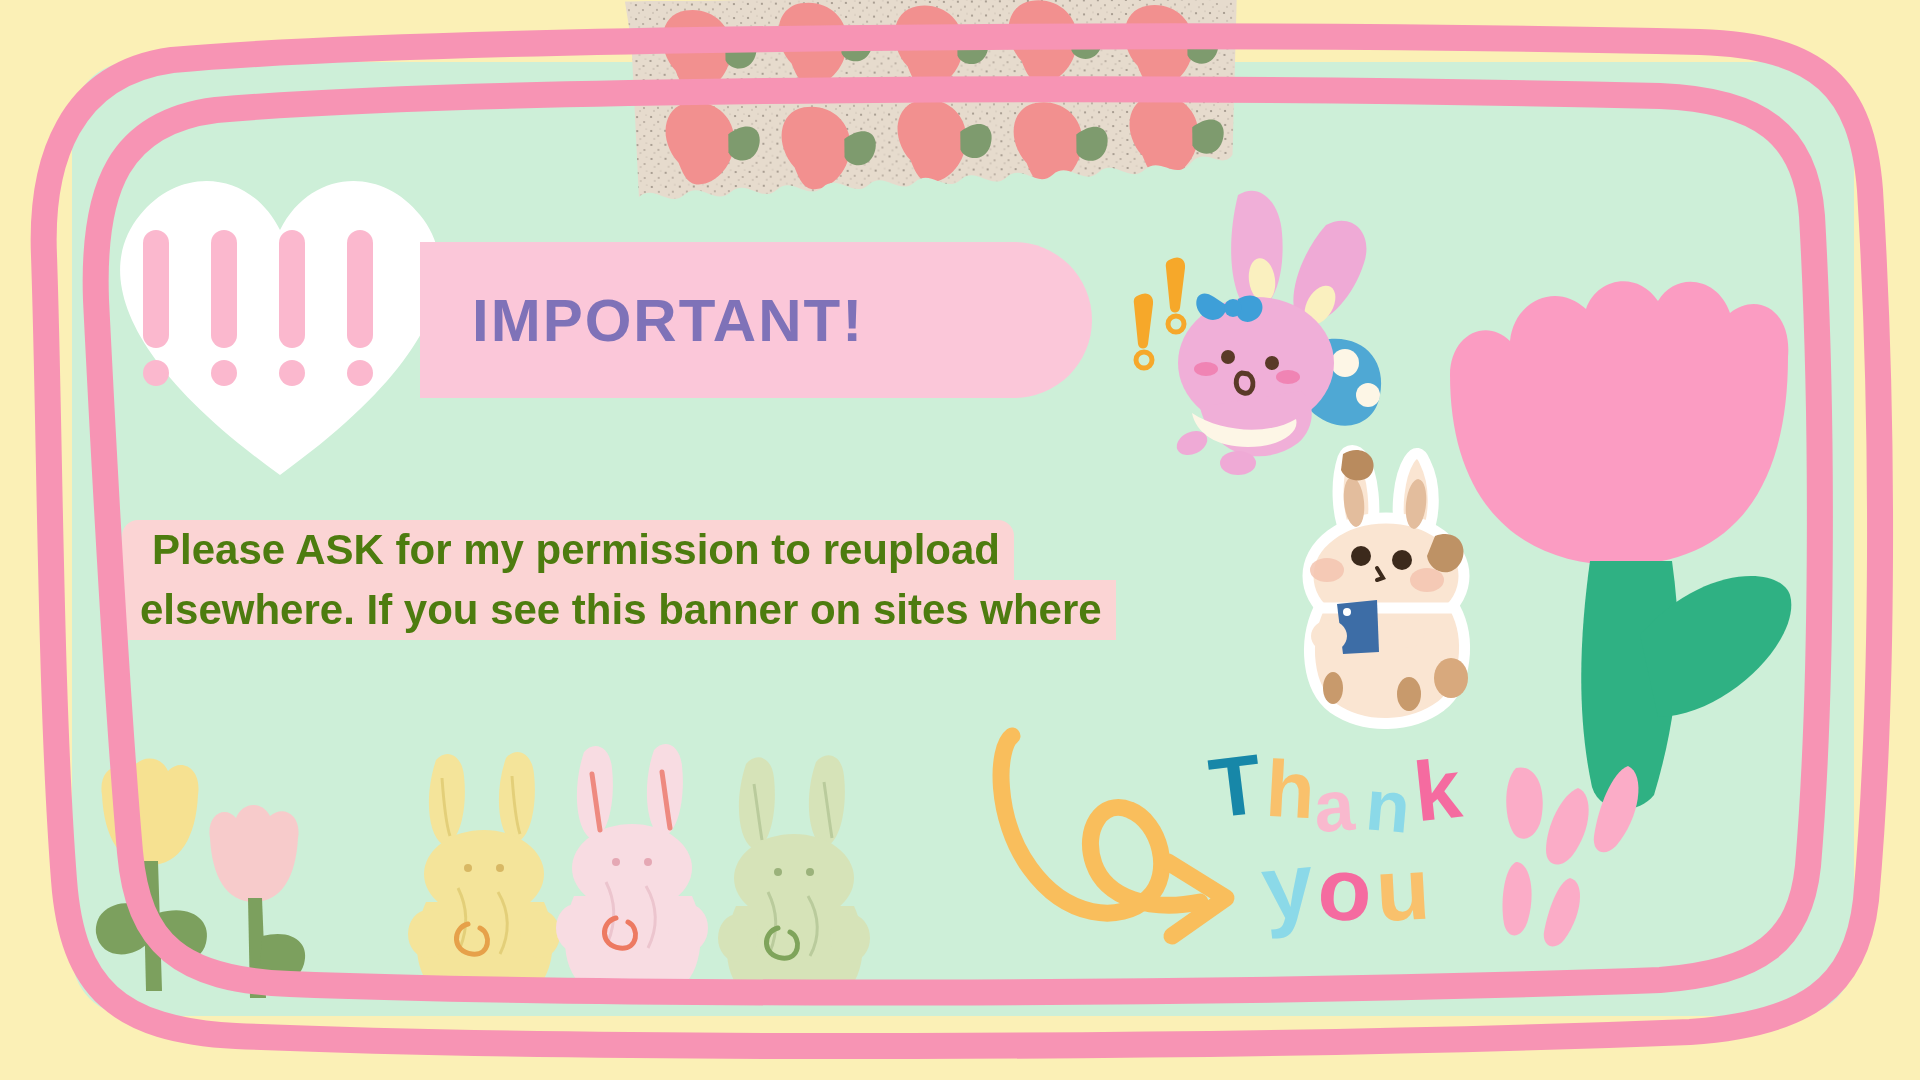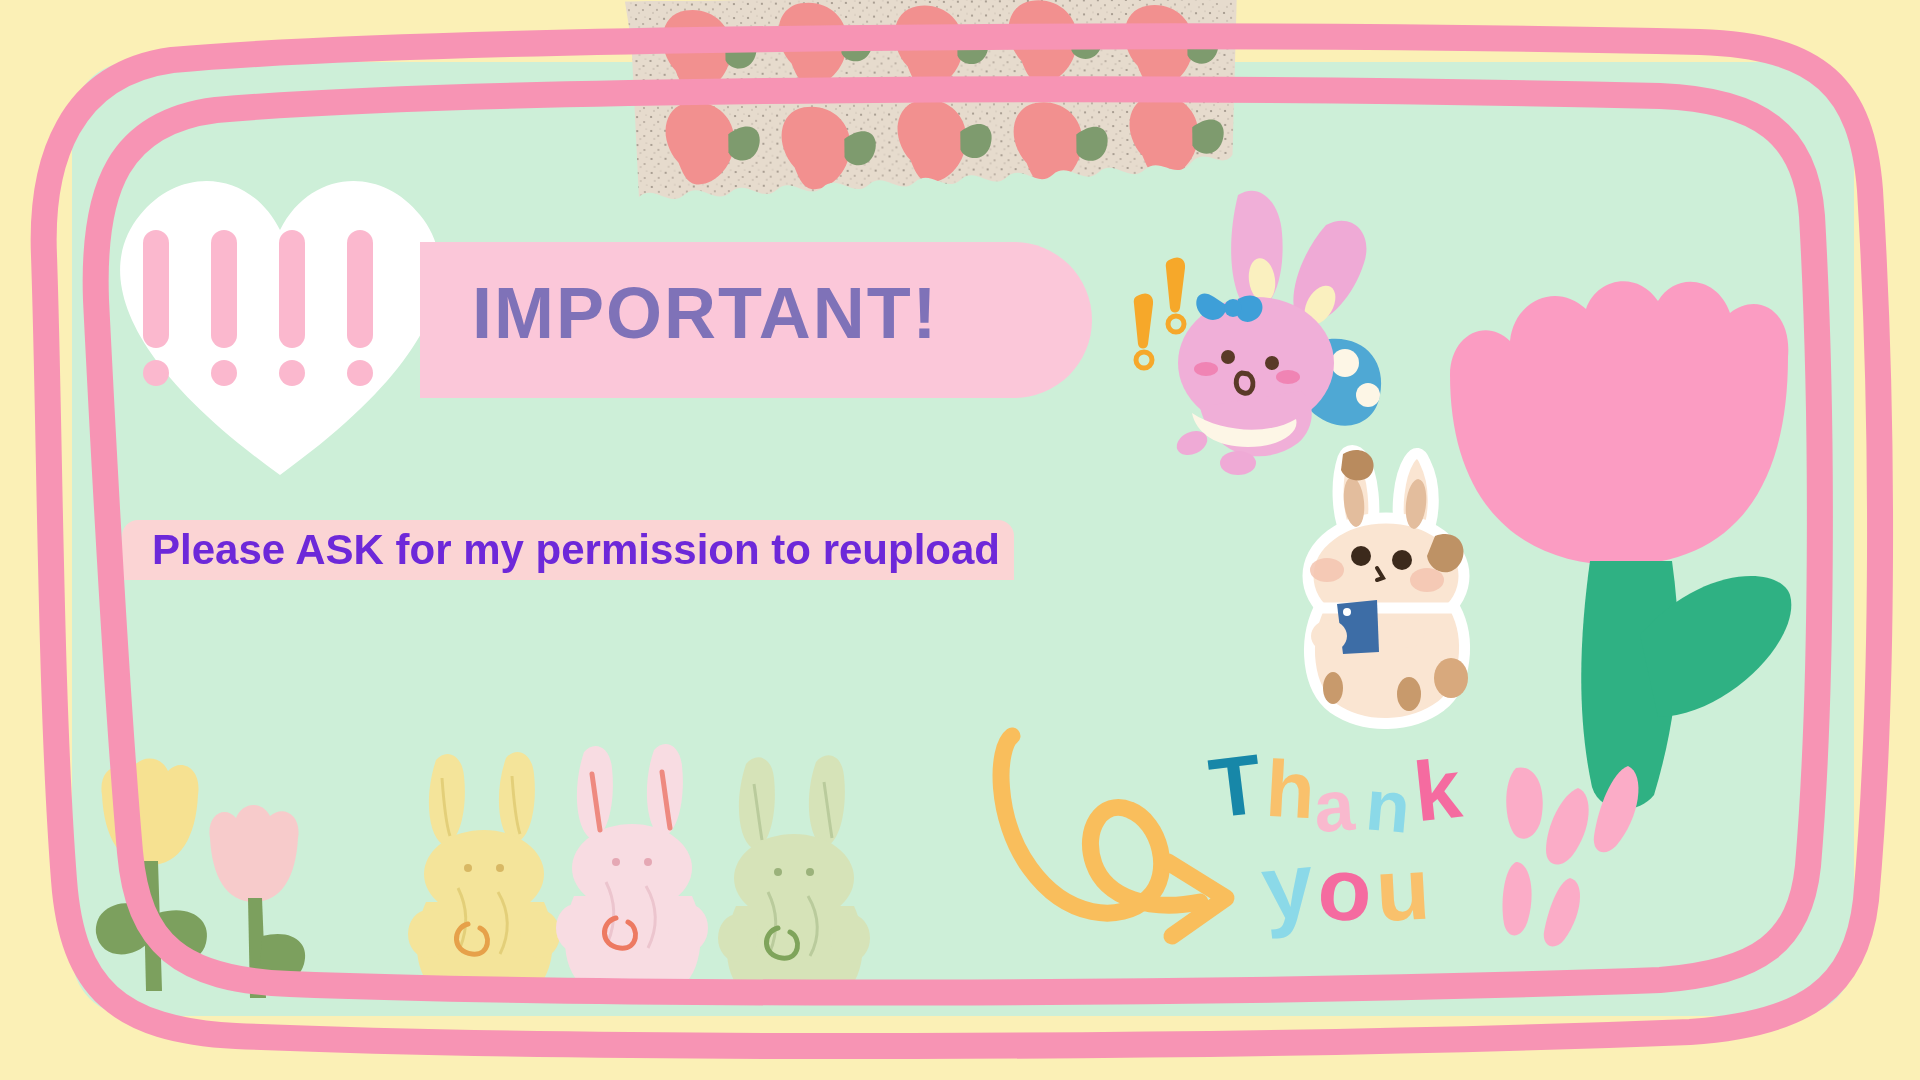--- a/index.html
+++ b/index.html
@@ -30,34 +30,34 @@
 
   
   .heart-wrap{ position:absolute; left:100px; top:160px; width:360px; height:320px; }
 
   
   .imp-banner{
     position:absolute; left:420px; top:242px; width:672px; height:156px;
     background:#FBC7D9; border-radius:0 78px 78px 0;
   }
   .imp-text{
-    position:absolute; left:472px; top:250px; width:620px; height:126px;
+    position:absolute; left:472px; top:258px; width:620px; height:126px;
     display:flex; align-items:center;
-    font-size:72px; font-weight:bold; letter-spacing:2px;
+    font-size:60px; font-weight:bold; letter-spacing:2px;
     color:#7F72B8; line-height:1;
     white-space:nowrap;
   }
 
   
   .body-block{
     position:absolute; left:122px; top:520px; width:1035px; height:196px;
   }
   .bl{
     position:relative; display:block; height:60px;
-    background:#FBD4D4; color:#6d28d9;
+    background:#FBD4D4; color:#4d7c0f;
     font-size:42px; font-weight:bold; line-height:60px;
     white-space:nowrap; width:max-content;
     padding:0 14px 0 18px;
   }
   .bl1{ border-radius:16px 16px 0 0; padding-left:30px;}
   .bl3{ border-radius:0 0 16px 16px; }
   .emoji-inline{ font-size:40px; vertical-align:-2px; }
 
   
   .arrow{ position:absolute; left:990px; top:718px; width:320px; height:250px; }
@@ -98,20 +98,21 @@
         <rect x="247" y="200" width="26" height="26" rx="13"></rect>
       </g>
     </svg>
   </div>
 
   <div class="imp-banner"></div>
   <div class="imp-text">IMPORTANT!</div>
 
   <div class="body-block">
     <span class="bl bl1"> Please ASK for my permission to reupload</span>
+    <span class="bl bl2">elsewhere. If you see this banner on sites where</span>
   </div>
 
   <div class="washi">
     <svg viewBox="0 0 625 218" width="625" height="218">
       <defs>
         <pattern id="speck" width="14" height="14" patternUnits="userSpaceOnUse">
           <rect width="14" height="14" fill="#E6DBCD"></rect>
           <circle cx="3" cy="4" r="1.1" fill="#5a5046" opacity=".55"></circle>
           <circle cx="10" cy="9" r="0.9" fill="#5a5046" opacity=".45"></circle>
           <circle cx="6" cy="12" r="0.7" fill="#5a5046" opacity=".4"></circle>

